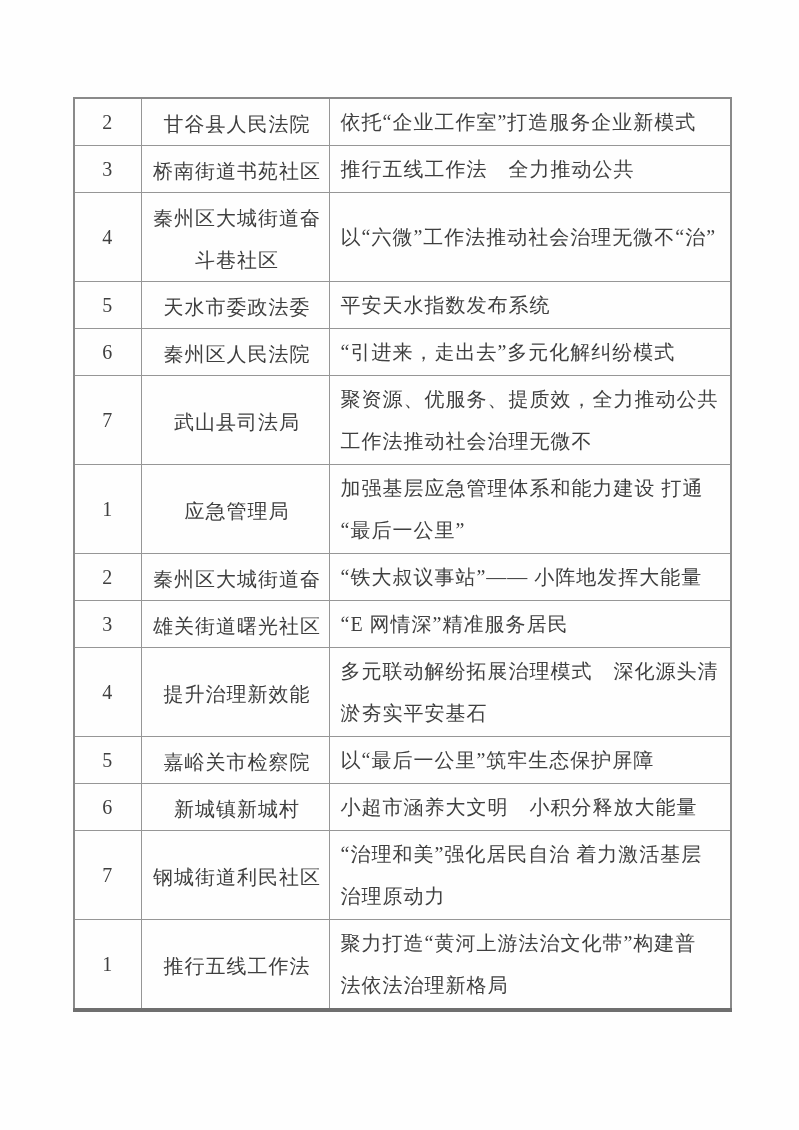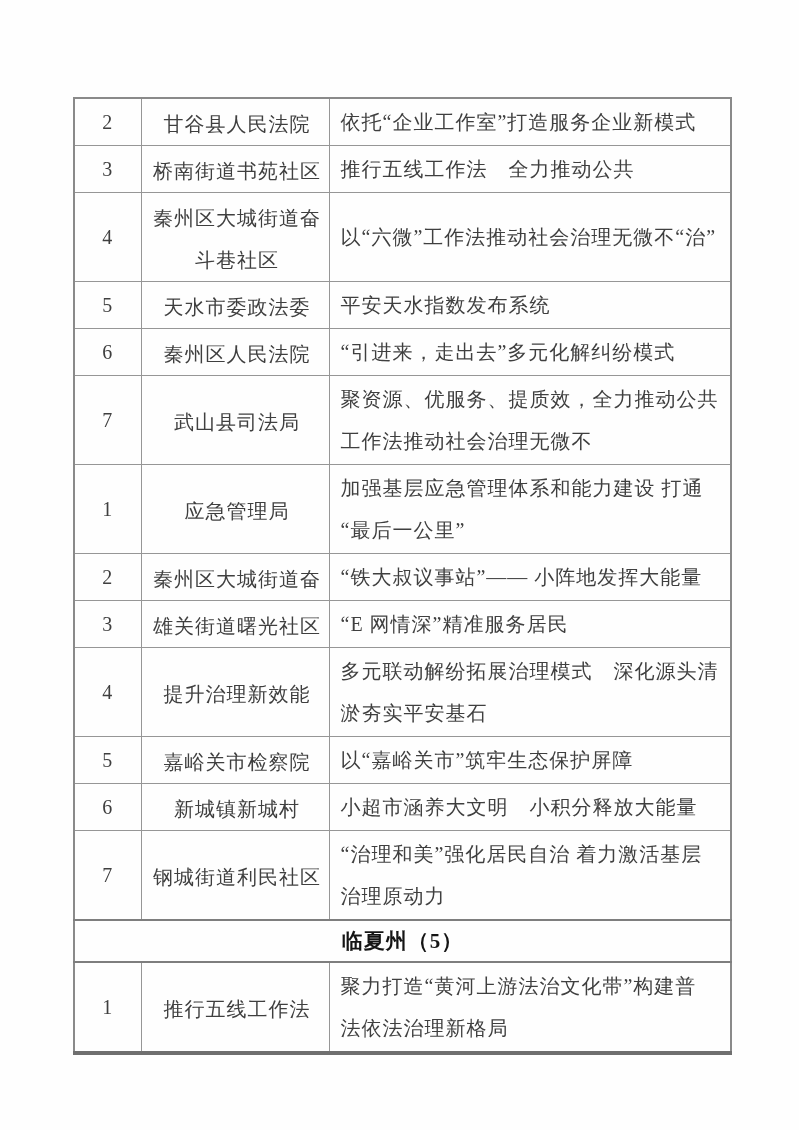--- a/index.html
+++ b/index.html
@@ -124,37 +124,34 @@
       </tr>
       <tr class="h2">
         <td class="num">4</td>
         <td class="org">提升治理新效能</td>
         <td class="desc">多元联动解纷拓展治理模式　深化源头清
 淤夯实平安基石</td>
       </tr>
       <tr class="h1">
         <td class="num">5</td>
         <td class="org">嘉峪关市检察院</td>
-        <td class="desc">以“嘉峪关市”筑牢生态保护屏障</td>
+        <td class="desc">以“最后一公里”筑牢生态保护屏障</td>
       </tr>
       <tr class="h1">
         <td class="num">6</td>
         <td class="org">新城镇新城村</td>
         <td class="desc">小超市涵养大文明　小积分释放大能量</td>
       </tr>
       <tr class="h2">
         <td class="num">7</td>
         <td class="org">钢城街道利民社区</td>
         <td class="desc">“治理和美”强化居民自治 着力激活基层
 治理原动力</td>
       </tr>
 
-      <tr class="hdr-row">
-        <td colspan="3" class="hdr">临夏州（5）</td>
-      </tr>
       <tr class="h2">
         <td class="num">1</td>
         <td class="org">推行五线工作法</td>
         <td class="desc">聚力打造“黄河上游法治文化带”构建普
 法依法治理新格局</td>
       </tr>
     </tbody>
   </table>
 </div>
 

